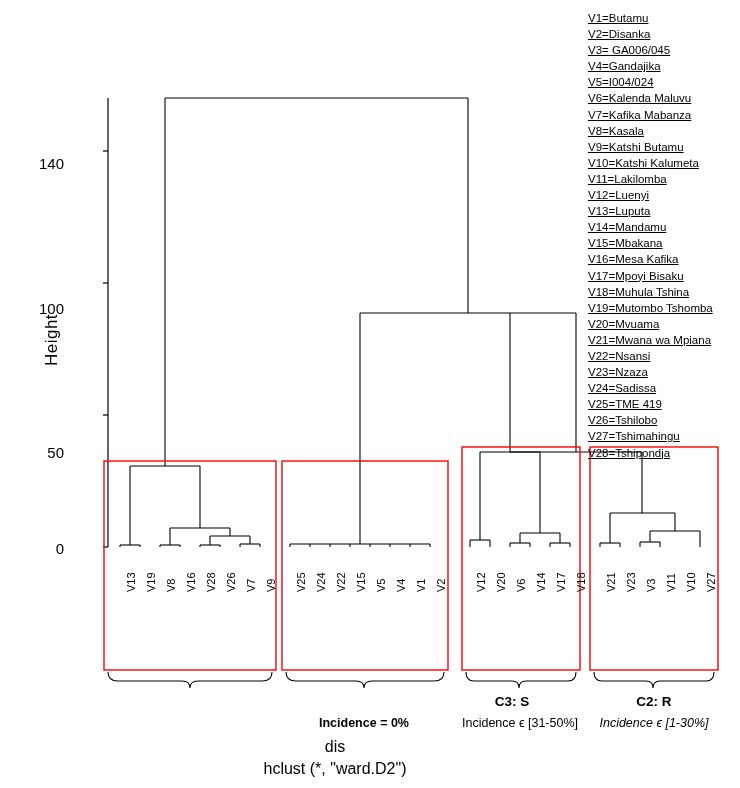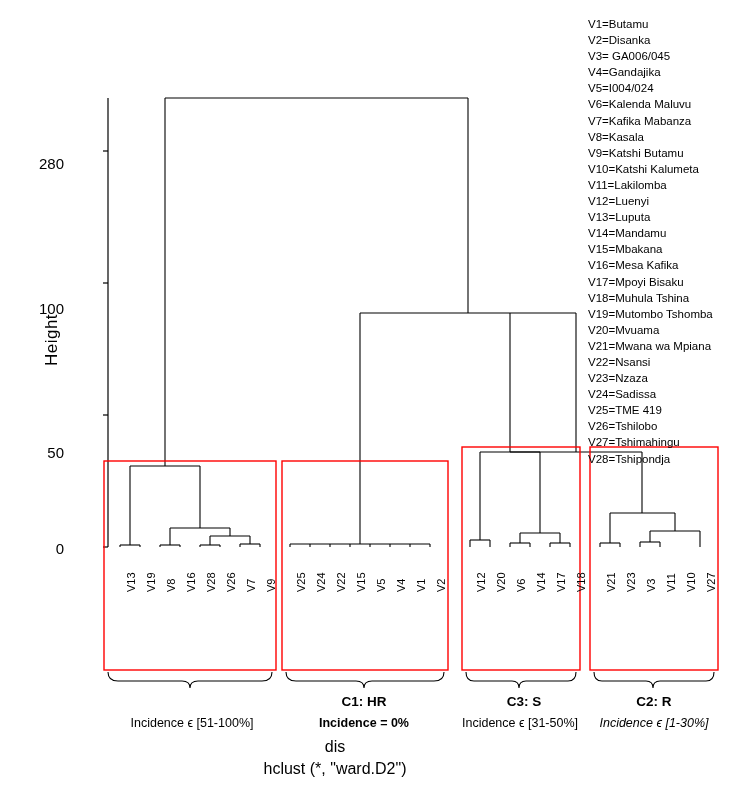--- a/index.html
+++ b/index.html
@@ -8,24 +8,25 @@
     background:#ffffff;
     font-family:"Liberation Sans", sans-serif;
     color:#000000;
     position:relative;
     overflow:hidden;
   }
   #plot{position:absolute;left:0;top:0;width:740px;height:788px;}
   .legend{
     position:absolute;
     left:588px;
-    top:16px;
+    top:10px;
     font-size:11.5px;
     line-height:16.1px;
     white-space:nowrap;
+    text-decoration:underline;
   }
   .legend div{height:16.1px;}
   .ylab{
     position:absolute;
     left:-8px;
     top:330px;
     width:120px;
     text-align:center;
     transform:rotate(-90deg);
     transform-origin:center center;
@@ -77,21 +78,21 @@
 </head>
 <body>
 
 <div id="plot">
 
   <div class="ylab">Height</div>
 
   <div class="ytick" style="top:540px;left:20px;">0</div>
   <div class="ytick" style="top:420px;left:20px;margin-top:24px;">50</div>
   <div class="ytick" style="top:300px;left:20px;">100</div>
-  <div class="ytick" style="top:155px;left:20px;">280</div>
+  <div class="ytick" style="top:155px;left:20px;">140</div>
 
   <svg width="740" height="788" style="position:absolute;left:0;top:0;">
 
     <g stroke="#000000" stroke-width="1.2" fill="none">
       <line x1="108" y1="98" x2="108" y2="547"></line>
       <line x1="103" y1="547" x2="108" y2="547"></line>
       <line x1="103" y1="415" x2="108" y2="415"></line>
       <line x1="103" y1="283" x2="108" y2="283"></line>
       <line x1="103" y1="151" x2="108" y2="151"></line>
     </g>
@@ -225,26 +226,24 @@
   <div class="leaf" style="left:555px;top:592px;">V17</div>
   <div class="leaf" style="left:575px;top:592px;">V18</div>
 
   <div class="leaf" style="left:605px;top:592px;">V21</div>
   <div class="leaf" style="left:625px;top:592px;">V23</div>
   <div class="leaf" style="left:645px;top:592px;">V3</div>
   <div class="leaf" style="left:665px;top:592px;">V11</div>
   <div class="leaf" style="left:685px;top:592px;">V10</div>
   <div class="leaf" style="left:705px;top:592px;">V27</div>
 
-  <div class="csub" style="left:100px;top:716px;width:184px;">Incidence ϵ [51-100%]</div>
-
-  <div class="clabel" style="left:284px;top:694px;width:160px;">C1: HR</div>
+
   <div class="csub" style="left:282px;top:716px;width:164px;font-weight:bold;">Incidence = 0%</div>
 
-  <div class="clabel" style="left:466px;top:694px;width:116px;">C3: S</div>
+  <div class="clabel" style="left:454px;top:694px;width:116px;">C3: S</div>
   <div class="csub" style="left:452px;top:716px;width:136px;">Incidence ϵ [31-50%]</div>
 
   <div class="clabel" style="left:592px;top:694px;width:124px;">C2: R</div>
   <div class="csub" style="left:584px;top:716px;width:140px;font-style:italic;">Incidence ϵ [1-30%]</div>
 
   <div class="xlab1">dis</div>
   <div class="xlab2">hclust (*, "ward.D2")</div>
 
   <div class="legend">
     <div>V1=Butamu</div>

